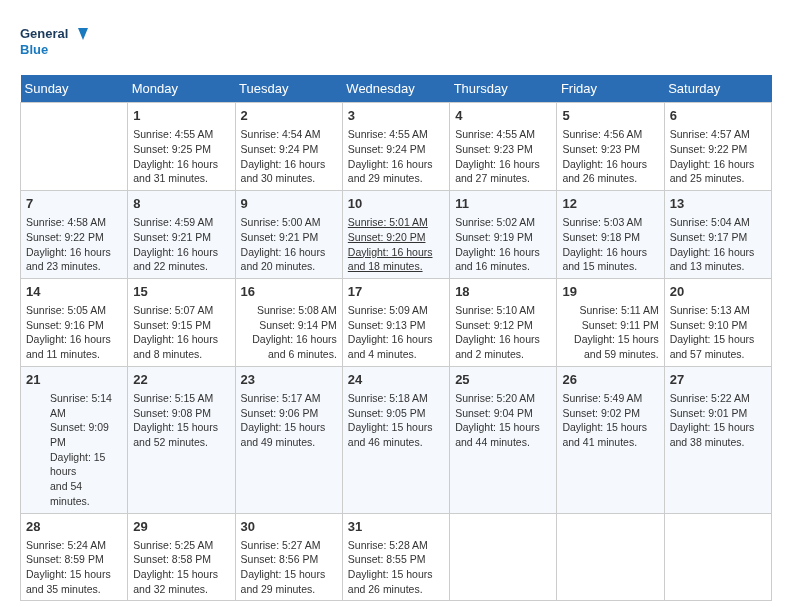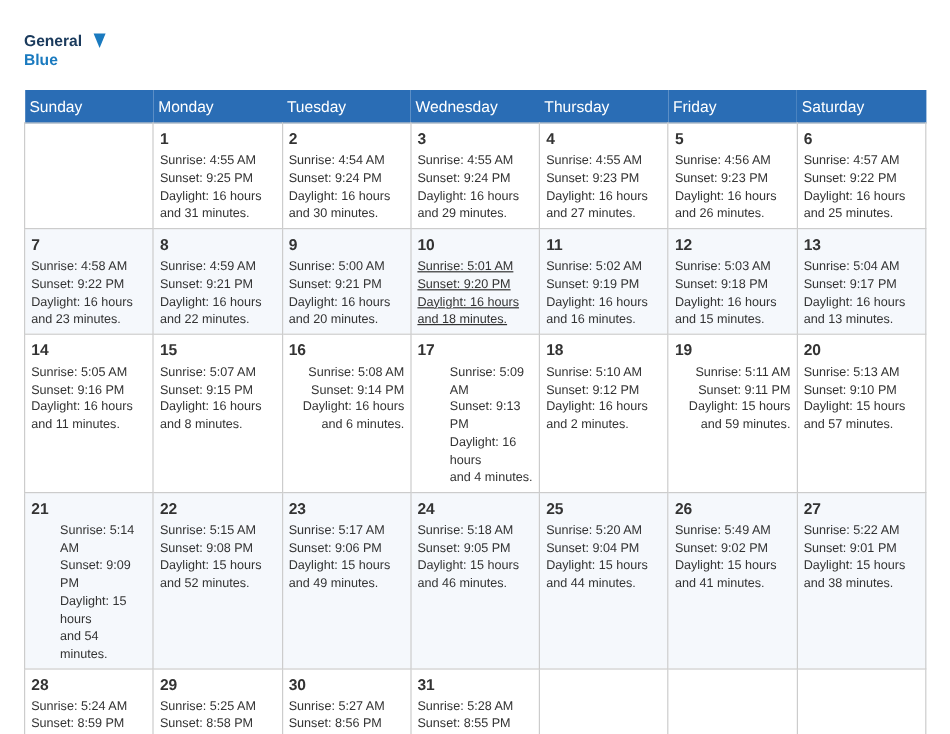--- a/index.html
+++ b/index.html
@@ -221,21 +221,21 @@
         </td>
         <td>
           <span class="day-num">16</span>
           <div class="cell-content" style="white-space: pre-line; text-align: right;">Sunrise: 5:08 AM
 Sunset: 9:14 PM
 Daylight: 16 hours
 and 6 minutes.</div>
         </td>
         <td>
           <span class="day-num">17</span>
-          <div class="cell-content" style="white-space: pre-line; margin-left: 27px;">Sunrise: 5:09 AM
+          <div class="cell-content" style="white-space: pre-line;">Sunrise: 5:09 AM
 Sunset: 9:13 PM
 Daylight: 16 hours
 and 4 minutes.</div>
         </td>
         <td>
           <span class="day-num">18</span>
           <div class="cell-content" style="white-space: pre-line;">Sunrise: 5:10 AM
 Sunset: 9:12 PM
 Daylight: 16 hours
 and 2 minutes.</div>

